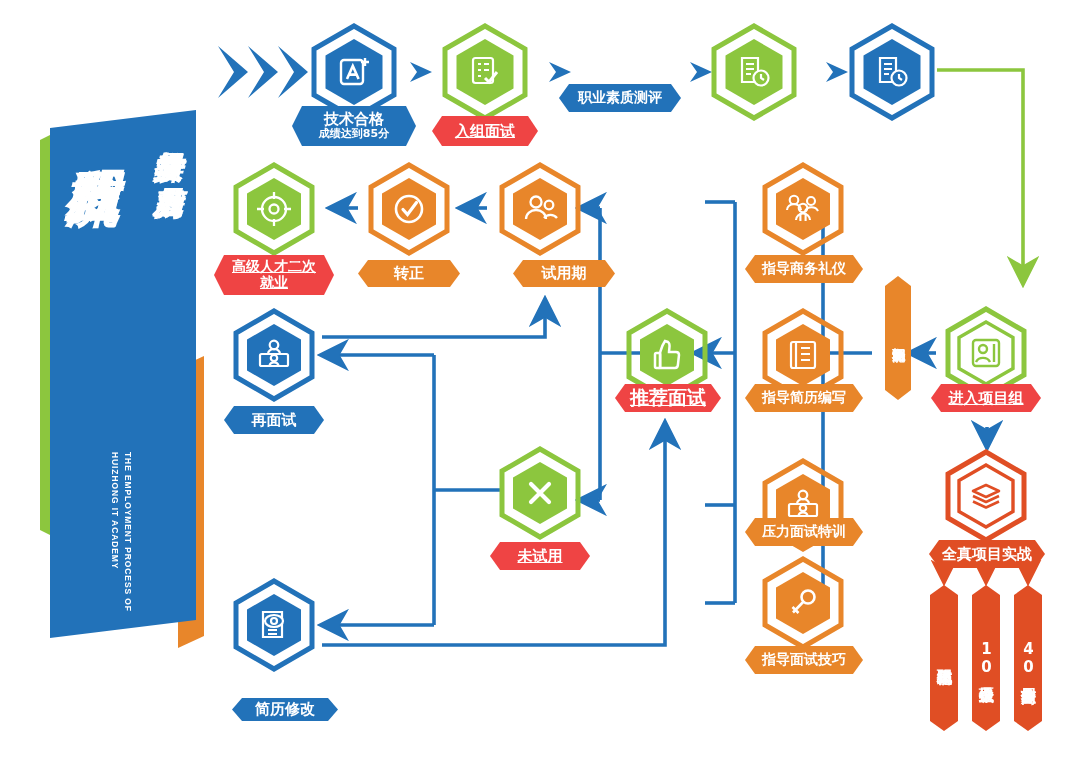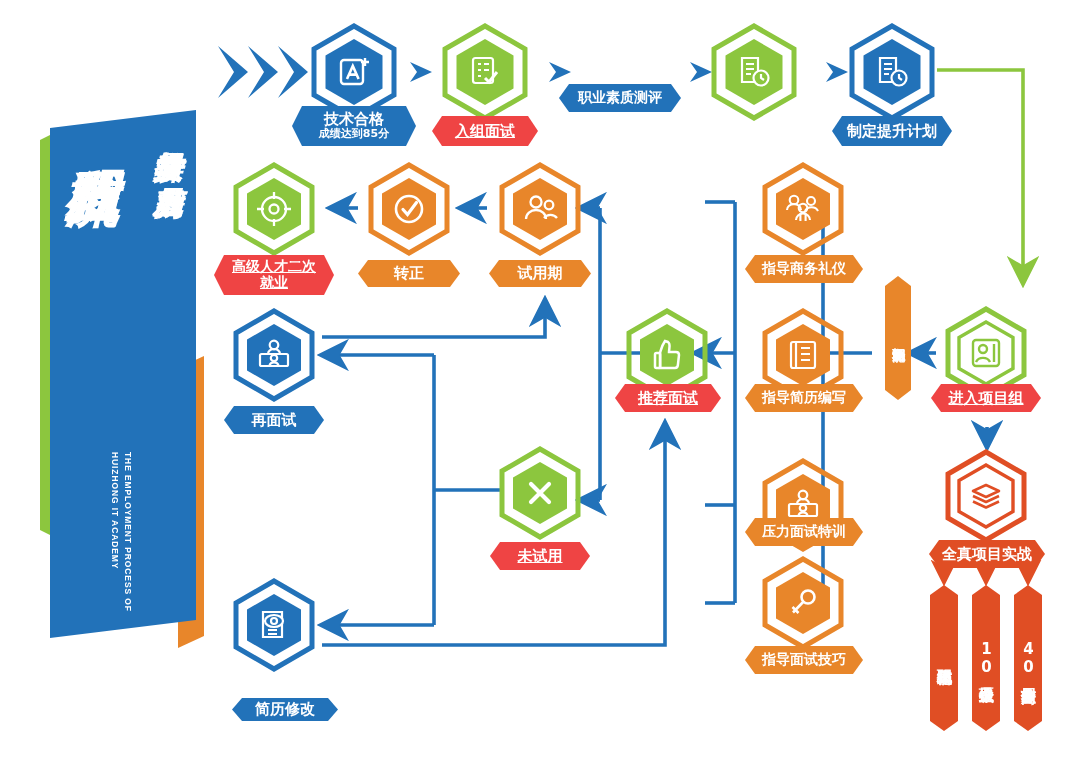--- a/index.html
+++ b/index.html
@@ -357,36 +357,35 @@
       <span style="font-size:15px;">技术合格</span>
       <span class="sub">成绩达到85分</span>
     </div>
 
     <div class="label lbl-h c-green" style="left:432px; top:116px; width:106px; height:30px; font-size:15px;">入组面试</div>
 
 
     <div class="label lbl-h c-blue" style="left:559px; top:84px; width:122px; height:28px; font-size:14px;">职业素质测评</div>
 
 
-    <div class="label lbl-h c-blue" style="left:832px; top:116px; width:120px; height:30px; font-size:15px;">制定提升计划</div>
 
     <div class="label lbl-h c-green" style="left:214px; top:255px; width:120px; height:40px; font-size:14px;">高级人才二次
 就业</div>
 
     <div class="label lbl-h c-orange" style="left:358px; top:260px; width:102px; height:27px; font-size:15px;">转正</div>
 
-    <div class="label lbl-h c-orange" style="left:489px; top:260px; width:102px; height:27px; font-size:15px;">试用期</div>
+    <div class="label lbl-h c-orange" style="left:513px; top:260px; width:102px; height:27px; font-size:15px;">试用期</div>
 
     <div class="label lbl-h c-blue" style="left:224px; top:406px; width:100px; height:28px; font-size:15px;">再面试</div>
 
     <div class="label lbl-h c-green" style="left:490px; top:542px; width:100px; height:28px; font-size:15px;">未试用</div>
 
     <div class="label lbl-h c-blue" style="left:232px; top:674px; width:106px; height:23px; font-size:15px;margin-top:24px;">简历修改</div>
 
-    <div class="label lbl-h c-green" style="left:615px; top:384px; width:106px; height:28px; font-size:15px;">推荐面试</div>
+    <div class="label lbl-h c-green" style="left:615px; top:384px; width:106px; height:28px; font-size:19px;">推荐面试</div>
 
     <div class="label lbl-h c-orange" style="left:745px; top:255px; width:118px; height:28px; font-size:14px;">指导商务礼仪</div>
 
     <div class="label lbl-h c-orange" style="left:745px; top:384px; width:118px; height:28px; font-size:14px;">指导简历编写</div>
 
     <div class="label lbl-h c-orange" style="left:745px; top:518px; width:118px; height:28px; font-size:14px;">压力面试特训</div>
 
     <div class="label lbl-h c-orange" style="left:745px; top:646px; width:118px; height:28px; font-size:14px;">指导面试技巧</div>
 
     <div class="label lbl-v c-orange" style="left:885px; top:276px; width:26px; height:124px; font-size:13px;">职场能力测评</div>

